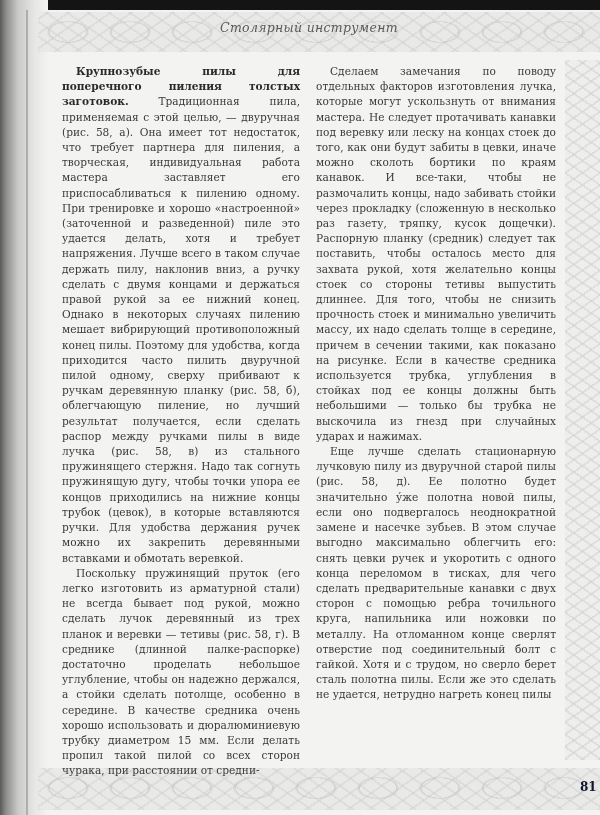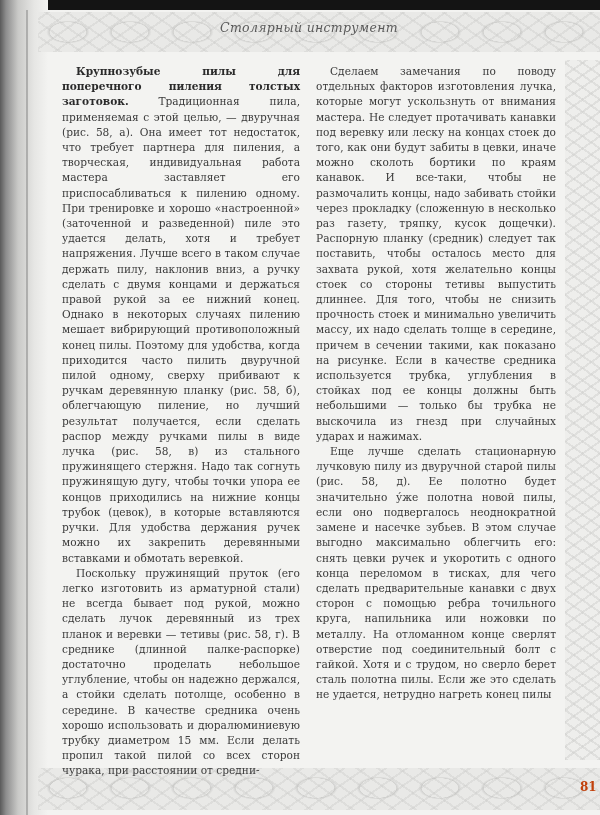--- a/index.html
+++ b/index.html
@@ -40,21 +40,21 @@
   .col {
     position: absolute; top: 64px; font-size: 10.6px; line-height: 15.2px;
     text-align: justify; hyphens: manual;
   }
   .col.left { left: 62px; width: 238px; }
   .col.right { left: 316px; width: 240px; }
   .col p { margin: 0; text-indent: 0; }
   .col p.ind { text-indent: 14px; }
   .col b { color: #2a2a2a; }
   .page-number {
-    position: absolute; left: 580px; top: 780px; font-size: 12px; font-weight: bold; color: #c2410c;
+    position: absolute; left: 580px; top: 780px; font-size: 12px; font-weight: bold; color: #0f172a;
   }
 </style>
 </head>
 <body>
 
 <div class="top-bar"></div>
 <div class="spine"></div>
 <div class="spine-line"></div>
 <div class="ornament top"></div>
 <div class="side-ornament"></div>

